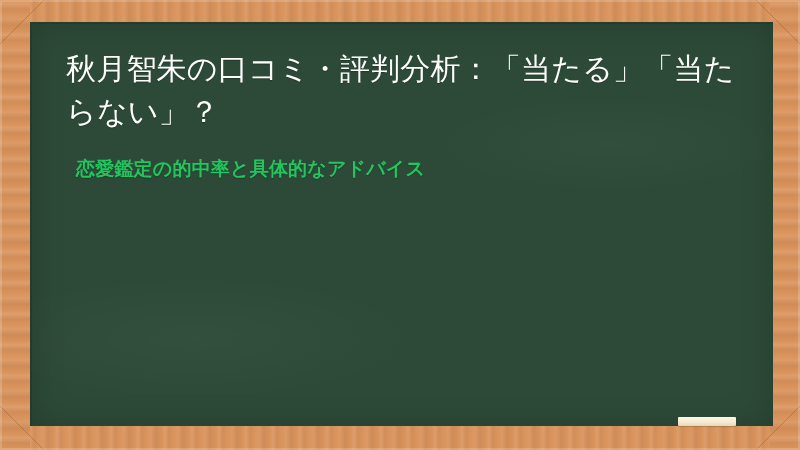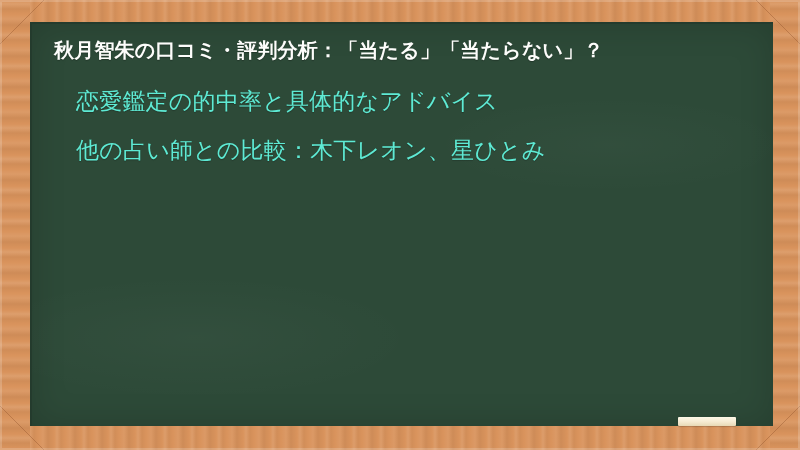--- a/index.html
+++ b/index.html
@@ -107,39 +107,39 @@
   }
 
   .board-inner {
     position: relative;
     z-index: 2;
     padding: 12px 22px 0 22px;
   }
 
   
   .board-title {
-    margin: 0;
+    margin: 12px;
     color: #fdfdfb;
-    font-size: 20px;
+    font-size: 30px;
     line-height: 1.42;
-    font-weight: 700;
+    font-weight: 400;
     letter-spacing: 0.2px;
     text-shadow: 0 1px 1px rgba(0,0,0,0.25);
   }
 
   .bullet-list {
     margin: 26px 0 0 0;
     padding: 0;
     list-style: none;
   }
   .bullet-item {
-    color: #5eead4;
-    font-size: 23px;
+    color: #22c55e;
+    font-size: 19px;
     line-height: 1.0;
-    font-weight: 400;
+    font-weight: 700;
     letter-spacing: 0.2px;
     padding-left: 22px;
     margin-bottom: 26px;
     text-shadow: 0 1px 1px rgba(0,0,0,0.22);
     white-space: nowrap;
   }
   .bullet-item:last-child { margin-bottom: 0; }
 
   
   .chalk-piece {
@@ -167,21 +167,20 @@
   <div class="miter bl"></div>
   <div class="miter br"></div>
 
   <div class="board">
     <div class="board-inner">
 
       <h1 class="board-title">秋月智朱の口コミ・評判分析：「当たる」「当たらない」？</h1>
 
       <ul class="bullet-list">
         <li class="bullet-item">恋愛鑑定の的中率と具体的なアドバイス</li>
-        <li class="bullet-item">他の占い師との比較：木下レオン、星ひとみ</li>
       </ul>
 
     </div>
   </div>
 
   <div class="chalk-piece"></div>
 
   <div class="frame-outline"></div>
 </div>
 

